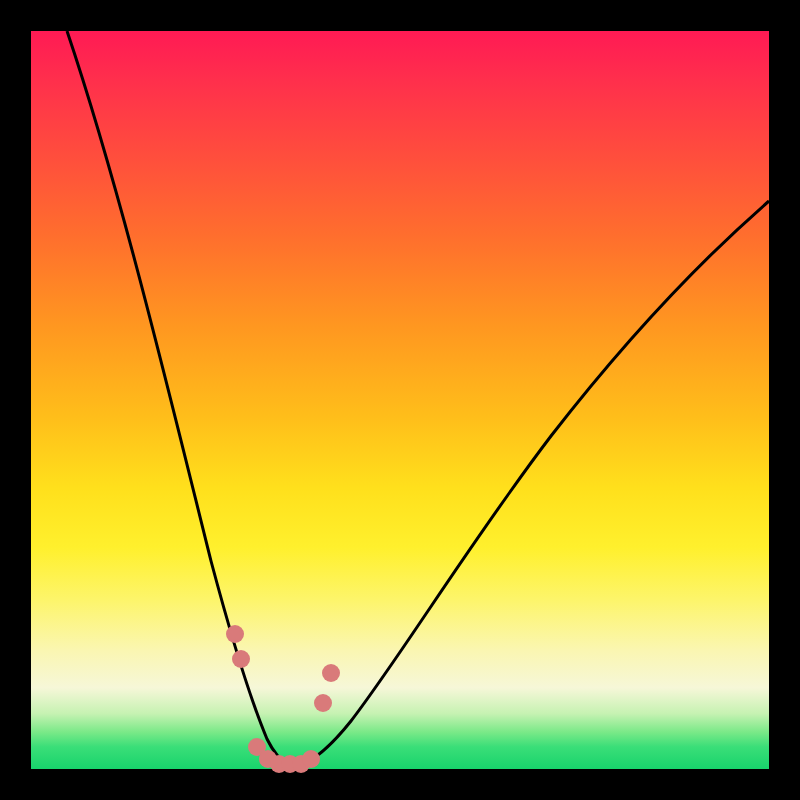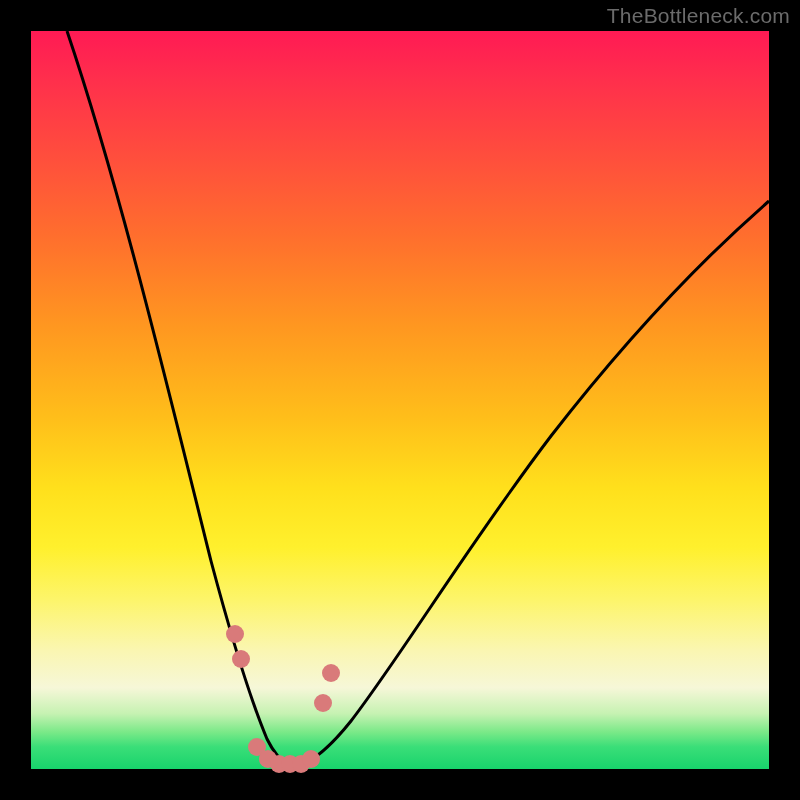--- a/index.html
+++ b/index.html
@@ -90,14 +90,13 @@
         <circle cx="248" cy="733" r="9"></circle>
         <circle cx="259" cy="733" r="9"></circle>
         <circle cx="270" cy="733" r="9"></circle>
         <circle cx="280" cy="728" r="9"></circle>
 
         <circle cx="292" cy="672" r="9"></circle>
         <circle cx="300" cy="642" r="9"></circle>
       </g>
     </svg>
   </div>
-  <div class="watermark">TheBottleneck.com</div>
 </div>
 
 </body></html>

